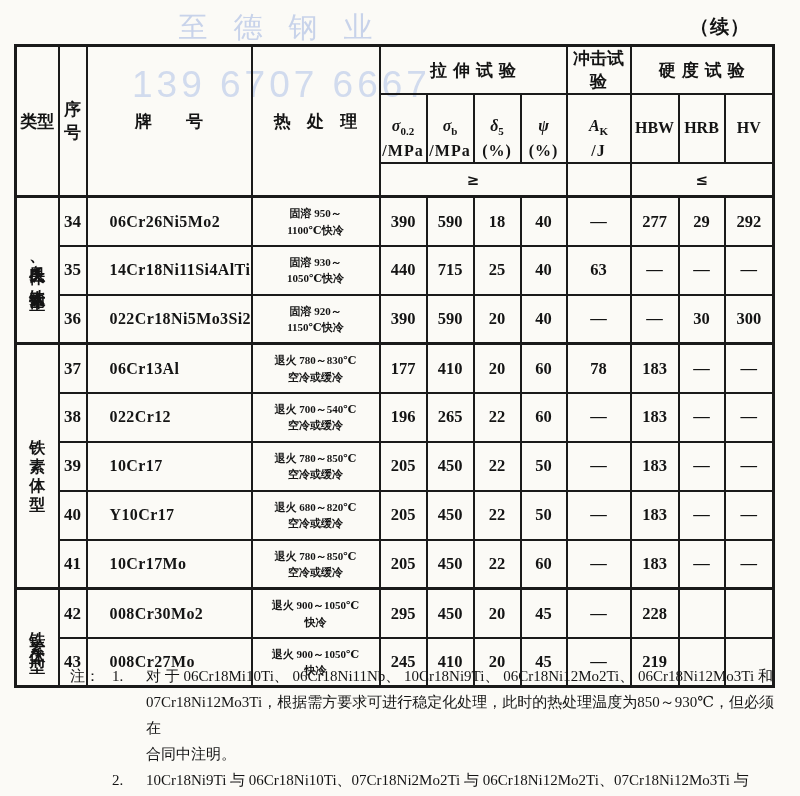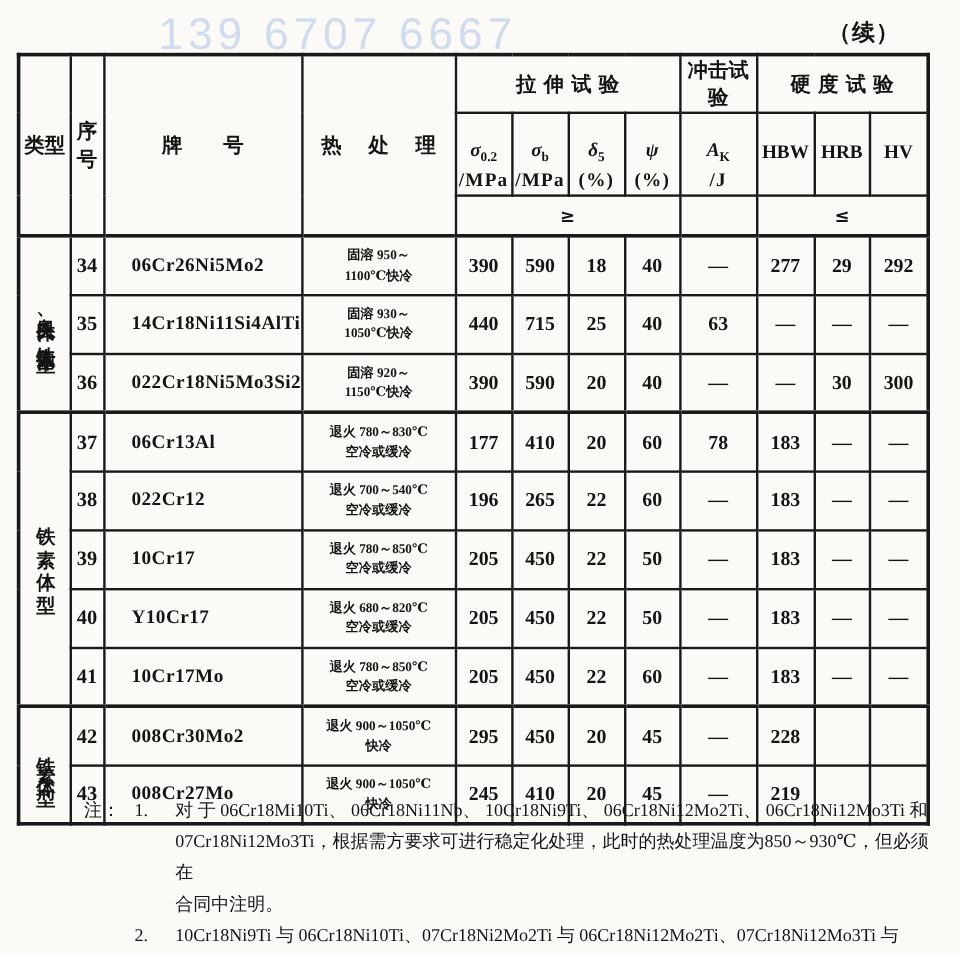--- a/index.html
+++ b/index.html
@@ -3,37 +3,37 @@
 <meta charset="utf-8">
 <style>
   html,body{margin:0;padding:0;background:#fbfaf6;}
   .page{position:relative;width:800px;height:796px;background:#fbfaf6;
         font-family:"Liberation Serif","DejaVu Serif",serif;color:#141414;overflow:hidden;}
 
   
   .watermark{position:absolute;left:132px;top:8px;z-index:0;pointer-events:none;
              font-family:"Liberation Sans","DejaVu Sans",sans-serif;text-align:center;}
   .wm1{font-size:29px;letter-spacing:26px;color:rgba(158,178,224,0.55);margin-left:14px;}
-  .wm2{font-size:37px;letter-spacing:4px;color:rgba(168,188,230,0.50);margin-top:0;}
+  .wm2{font-size:37px;letter-spacing:4px;color:rgba(168,188,230,0.50);margin-top:16px;}
 
   .continued{position:absolute;left:690px;top:14px;font-size:19px;font-weight:bold;
              letter-spacing:1px;z-index:1;}
 
   
   .spec-table{position:absolute;left:14px;top:44px;width:758px;z-index:1;
               border-collapse:collapse;table-layout:fixed;background:transparent;
               border:3px solid #1a1a1a;}
   .spec-table th,.spec-table td{border:2px solid #1a1a1a;padding:0;margin:0;
               text-align:center;vertical-align:middle;font-weight:bold;overflow:hidden;}
   tr.h1{height:34px;}
   tr.h2{height:58px;}
   tr.h3{height:34px;}
   tbody tr{height:49px;}
   tr.h1 th{font-size:17px;}
-  th.spaced{letter-spacing:6px;text-indent:6px;font-family:Liberation Mono, monospace;}
+  th.spaced{letter-spacing:6px;text-indent:6px;}
   th.tight{letter-spacing:0;font-size:16px;}
   tr.h2 th{font-size:16px;line-height:1.4;}
   tr.h2 .sym{display:block;margin-top:20px;}
   tr.h2 .sym i{font-style:italic;font-weight:bold;}
   tr.h2 sub{font-size:11px;}
   tr.h2 .unit{display:block;letter-spacing:1px;font-weight:bold;}
   tr.h3 th{font-size:18px;border-bottom:3px solid #1a1a1a;}
   tr.h3 th{font-family:"DejaVu Sans","Liberation Sans",sans-serif;font-size:15px;}
   tbody tr.group-start td{border-top:3px solid #1a1a1a;}
   td.num-cell{font-size:17px;margin-left:28px;}
@@ -54,20 +54,21 @@
   .note-label{width:42px;flex:none;}
   .note-num{width:34px;flex:none;}
   .note-text{flex:1;white-space:pre-line;}
 </style>
 </head>
 <body>
 
 <div class="page">
 
   <div class="watermark">
+    <div class="wm1">至德钢业</div>
     <div class="wm2">139 6707 6667</div>
   </div>
 
   <div class="continued">（续）</div>
 
   <table class="spec-table">
     <colgroup>
       <col style="width:43px">
         <col style="width:28px">
         <col style="width:165px">

